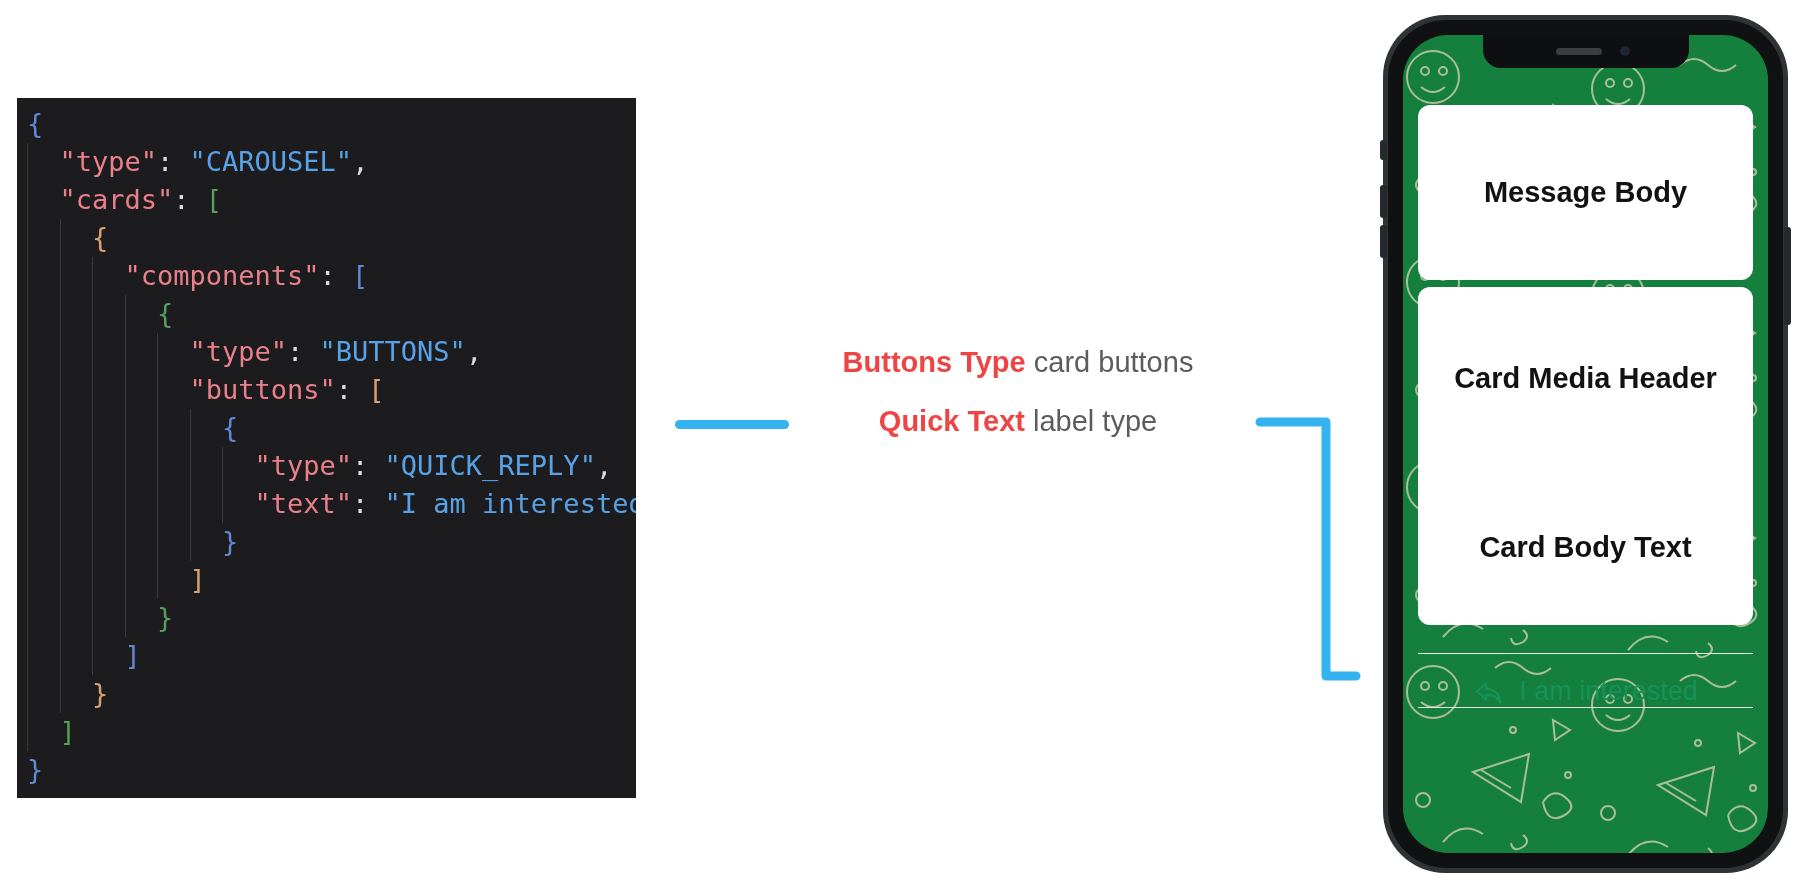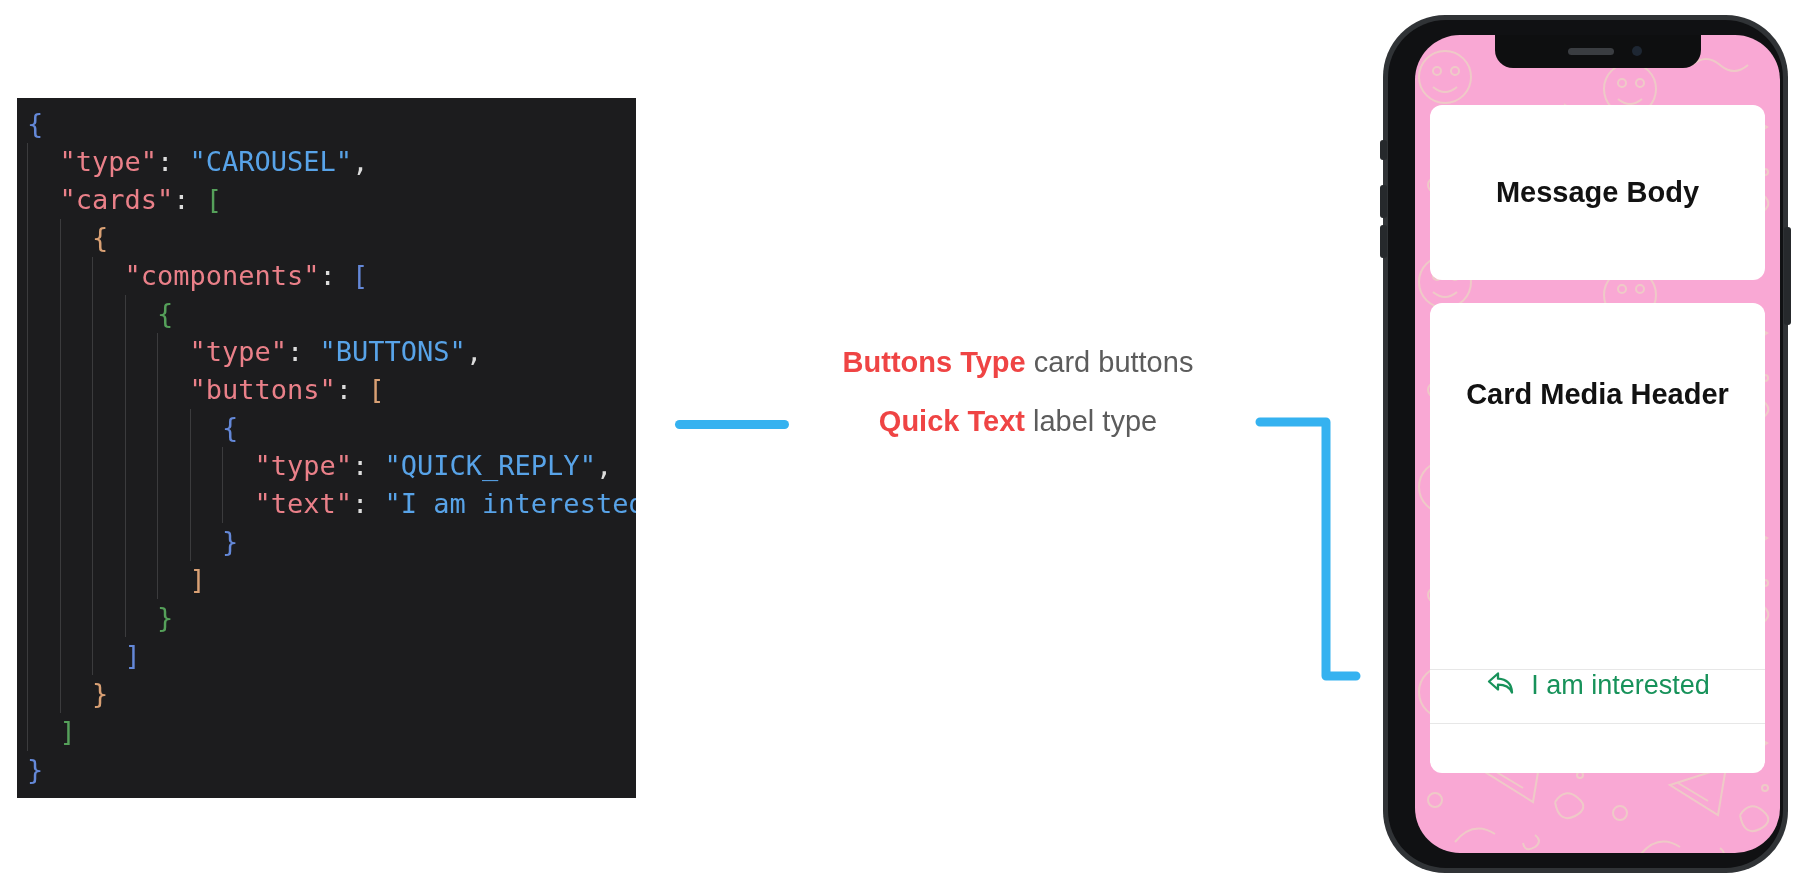--- a/index.html
+++ b/index.html
@@ -32,50 +32,50 @@
   .connector-dash{position:absolute;left:675px;top:420px;width:114px;height:9px;
                   border-radius:5px;background:#35b2f0;}
   .connector-svg{position:absolute;left:0;top:0;width:1808px;height:888px;
                  pointer-events:none;}
 
   
   .phone{position:absolute;left:1383px;top:15px;width:405px;height:858px;
          background:#303336;border-radius:62px;box-sizing:border-box;padding:5px;}
   .phone-mid{width:100%;height:100%;background:#101113;border-radius:58px;
              box-sizing:border-box;padding:15px;}
-  .phone-screen{position:relative;width:100%;height:100%;background:#f9a8d4;
-                border-radius:45px;overflow:hidden;margin-left:12px;}
+  .phone-screen{position:relative;width:100%;height:100%;background:#15803d;
+                border-radius:45px;overflow:hidden;}
   .doodle-svg{position:absolute;left:0;top:0;width:100%;height:100%;}
 
   .notch{position:absolute;top:0;left:50%;transform:translateX(-50%);
          width:206px;height:33px;background:#0e0f10;border-radius:0 0 18px 18px;}
   .speaker{position:absolute;top:13px;left:calc(50% - 30px);width:46px;height:7px;
            background:#3a3d41;border-radius:4px;}
   .camera{position:absolute;top:11px;left:calc(50% + 34px);width:10px;height:10px;
           background:#1e2733;border-radius:50%;}
 
   .side-btn{position:absolute;width:7px;background:#26292c;border-radius:3px;}
   .btn-l1{left:-3px;top:125px;height:20px;}
   .btn-l2{left:-3px;top:170px;height:33px;}
   .btn-l3{left:-3px;top:210px;height:33px;}
   .btn-r1{right:-3px;top:212px;height:98px;}
 
   .msg-card{position:absolute;left:15px;right:15px;background:#ffffff;border-radius:12px;}
   .card-1{top:70px;height:175px;display:flex;align-items:center;justify-content:center;}
-  .card-2{top:268px;height:470px;}
+  .card-2{top:252px;height:338px;}
   .card-title{font-size:29px;font-weight:bold;color:#121212;}
   .card-line{position:absolute;left:0;right:0;text-align:center;
              font-size:29px;font-weight:bold;color:#121212;line-height:44px;}
   .media-header{top:69px;}
   .body-text{top:238px;}
   .card-divider{position:absolute;left:0;right:0;height:1px;background:#e7e7e7;}
   .div-1{top:366px;}
   .div-2{top:420px;}
   .qr-row{position:absolute;left:0;right:0;top:367px;height:53px;
-          display:flex;align-items:flex-start;justify-content:center;gap:16px;
+          display:flex;align-items:flex-end;justify-content:center;gap:16px;
           cursor:pointer;}
   .qr-label{font-size:27px;color:#17925a;}
 </style>
 </head>
 <body>
 
 <pre class="code-panel"><div class="code-line"><span class="tk-b1">{</span></div><div class="code-line"><span class="guide"></span><span class="tk-key">"type"</span><span class="tk-pun">: </span><span class="tk-str">"CAROUSEL"</span><span class="tk-pun">,</span></div><div class="code-line"><span class="guide"></span><span class="tk-key">"cards"</span><span class="tk-pun">: </span><span class="tk-b2">[</span></div><div class="code-line"><span class="guide"></span><span class="guide"></span><span class="tk-b3">{</span></div><div class="code-line"><span class="guide"></span><span class="guide"></span><span class="guide"></span><span class="tk-key">"components"</span><span class="tk-pun">: </span><span class="tk-b1">[</span></div><div class="code-line"><span class="guide"></span><span class="guide"></span><span class="guide"></span><span class="guide"></span><span class="tk-b2">{</span></div><div class="code-line"><span class="guide"></span><span class="guide"></span><span class="guide"></span><span class="guide"></span><span class="guide"></span><span class="tk-key">"type"</span><span class="tk-pun">: </span><span class="tk-str">"BUTTONS"</span><span class="tk-pun">,</span></div><div class="code-line"><span class="guide"></span><span class="guide"></span><span class="guide"></span><span class="guide"></span><span class="guide"></span><span class="tk-key">"buttons"</span><span class="tk-pun">: </span><span class="tk-b3">[</span></div><div class="code-line"><span class="guide"></span><span class="guide"></span><span class="guide"></span><span class="guide"></span><span class="guide"></span><span class="guide"></span><span class="tk-b1">{</span></div><div class="code-line"><span class="guide"></span><span class="guide"></span><span class="guide"></span><span class="guide"></span><span class="guide"></span><span class="guide"></span><span class="guide"></span><span class="tk-key">"type"</span><span class="tk-pun">: </span><span class="tk-str">"QUICK_REPLY"</span><span class="tk-pun">,</span></div><div class="code-line"><span class="guide"></span><span class="guide"></span><span class="guide"></span><span class="guide"></span><span class="guide"></span><span class="guide"></span><span class="guide"></span><span class="tk-key">"text"</span><span class="tk-pun">: </span><span class="tk-str">"I am interested"</span></div><div class="code-line"><span class="guide"></span><span class="guide"></span><span class="guide"></span><span class="guide"></span><span class="guide"></span><span class="guide"></span><span class="tk-b1">}</span></div><div class="code-line"><span class="guide"></span><span class="guide"></span><span class="guide"></span><span class="guide"></span><span class="guide"></span><span class="tk-b3">]</span></div><div class="code-line"><span class="guide"></span><span class="guide"></span><span class="guide"></span><span class="guide"></span><span class="tk-b2">}</span></div><div class="code-line"><span class="guide"></span><span class="guide"></span><span class="guide"></span><span class="tk-b1">]</span></div><div class="code-line"><span class="guide"></span><span class="guide"></span><span class="tk-b3">}</span></div><div class="code-line"><span class="guide"></span><span class="tk-b2">]</span></div><div class="code-line"><span class="tk-b1">}</span></div></pre>
 
 <div class="annotations">
   <div class="annotation-line">
@@ -134,20 +134,21 @@
         <div class="speaker"></div>
         <div class="camera"></div>
       </div>
 
       <div class="msg-card card-1">
         <span class="card-title">Message Body</span>
       </div>
 
       <div class="msg-card card-2">
         <div class="card-line media-header">Card Media Header</div>
+        <div class="card-line body-text">Card Body Text</div>
         <div class="card-divider div-1"></div>
         <div class="qr-row">
           <svg width="30" height="27" viewBox="0 0 30 27" fill="none" stroke="#17925a" stroke-width="2.3" stroke-linejoin="round" stroke-linecap="round">
             <path d="M13 3.5 L4 11.5 L13 19.5 L13 14.7 C19.5 14.7 24.5 16.8 27 22.5 C26.5 13 21 9.2 13 8.7 Z"></path>
           </svg>
           <span class="qr-label">I am interested</span>
         </div>
         <div class="card-divider div-2"></div>
       </div>
 

